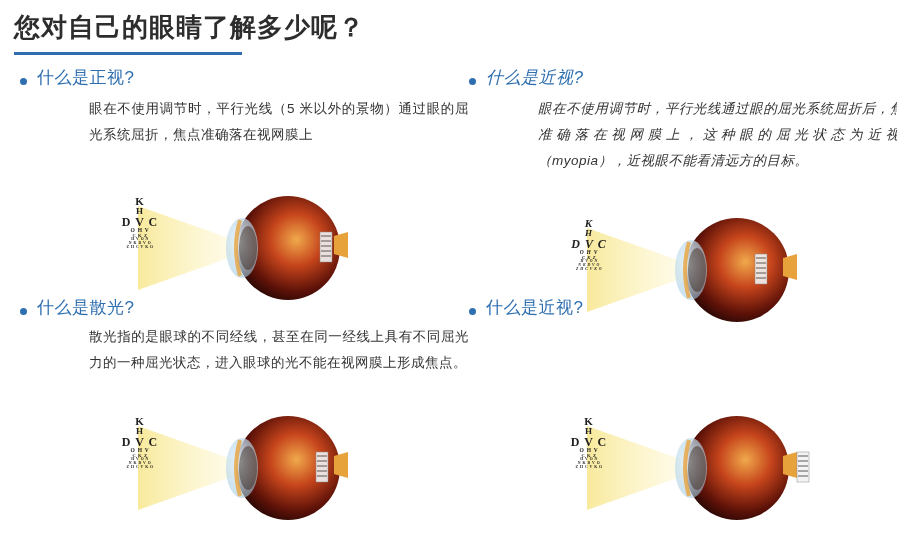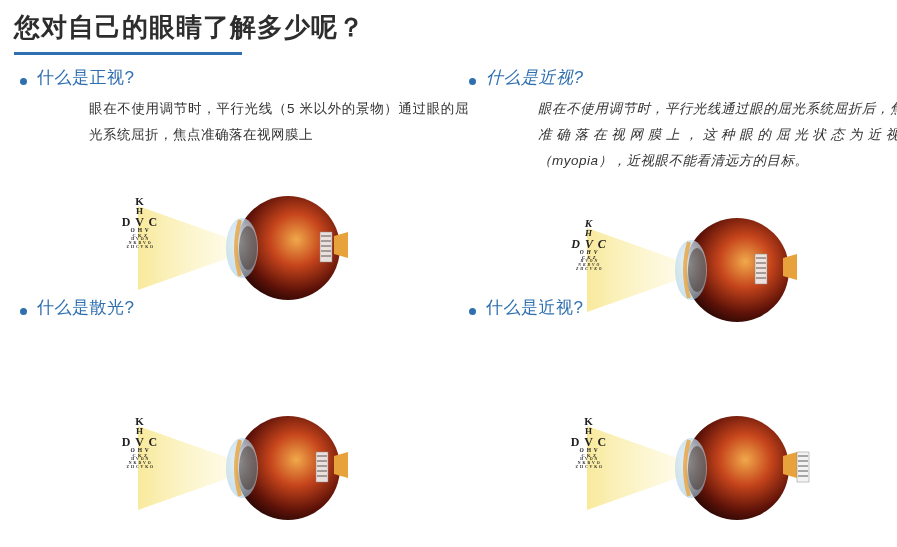--- a/index.html
+++ b/index.html
@@ -235,20 +235,21 @@
         <span class="chart-line c6">Z H C V K O</span>
       </div>
     </div>
   </div>
 
   <div class="quad q3">
     <div class="heading-row">
       <span class="bullet"></span>
       <span class="heading-text">什么是散光?</span>
     </div>
+    <div class="body-text">散光指的是眼球的不同经线，甚至在同一经线上具有不同屈光力的一种屈光状态，进入眼球的光不能在视网膜上形成焦点。</div>
     <div class="figure">
       <svg width="250" height="120" viewBox="0 0 250 120">
         <defs>
           <radialGradient id="globe3" cx="58%" cy="42%" r="62%">
             <stop offset="0%" stop-color="#f0a94b"></stop>
             <stop offset="40%" stop-color="#c6451c"></stop>
             <stop offset="80%" stop-color="#5e1208"></stop>
             <stop offset="100%" stop-color="#2b0804"></stop>
           </radialGradient>
           <linearGradient id="beam3" x1="0" y1="0" x2="1" y2="0">

